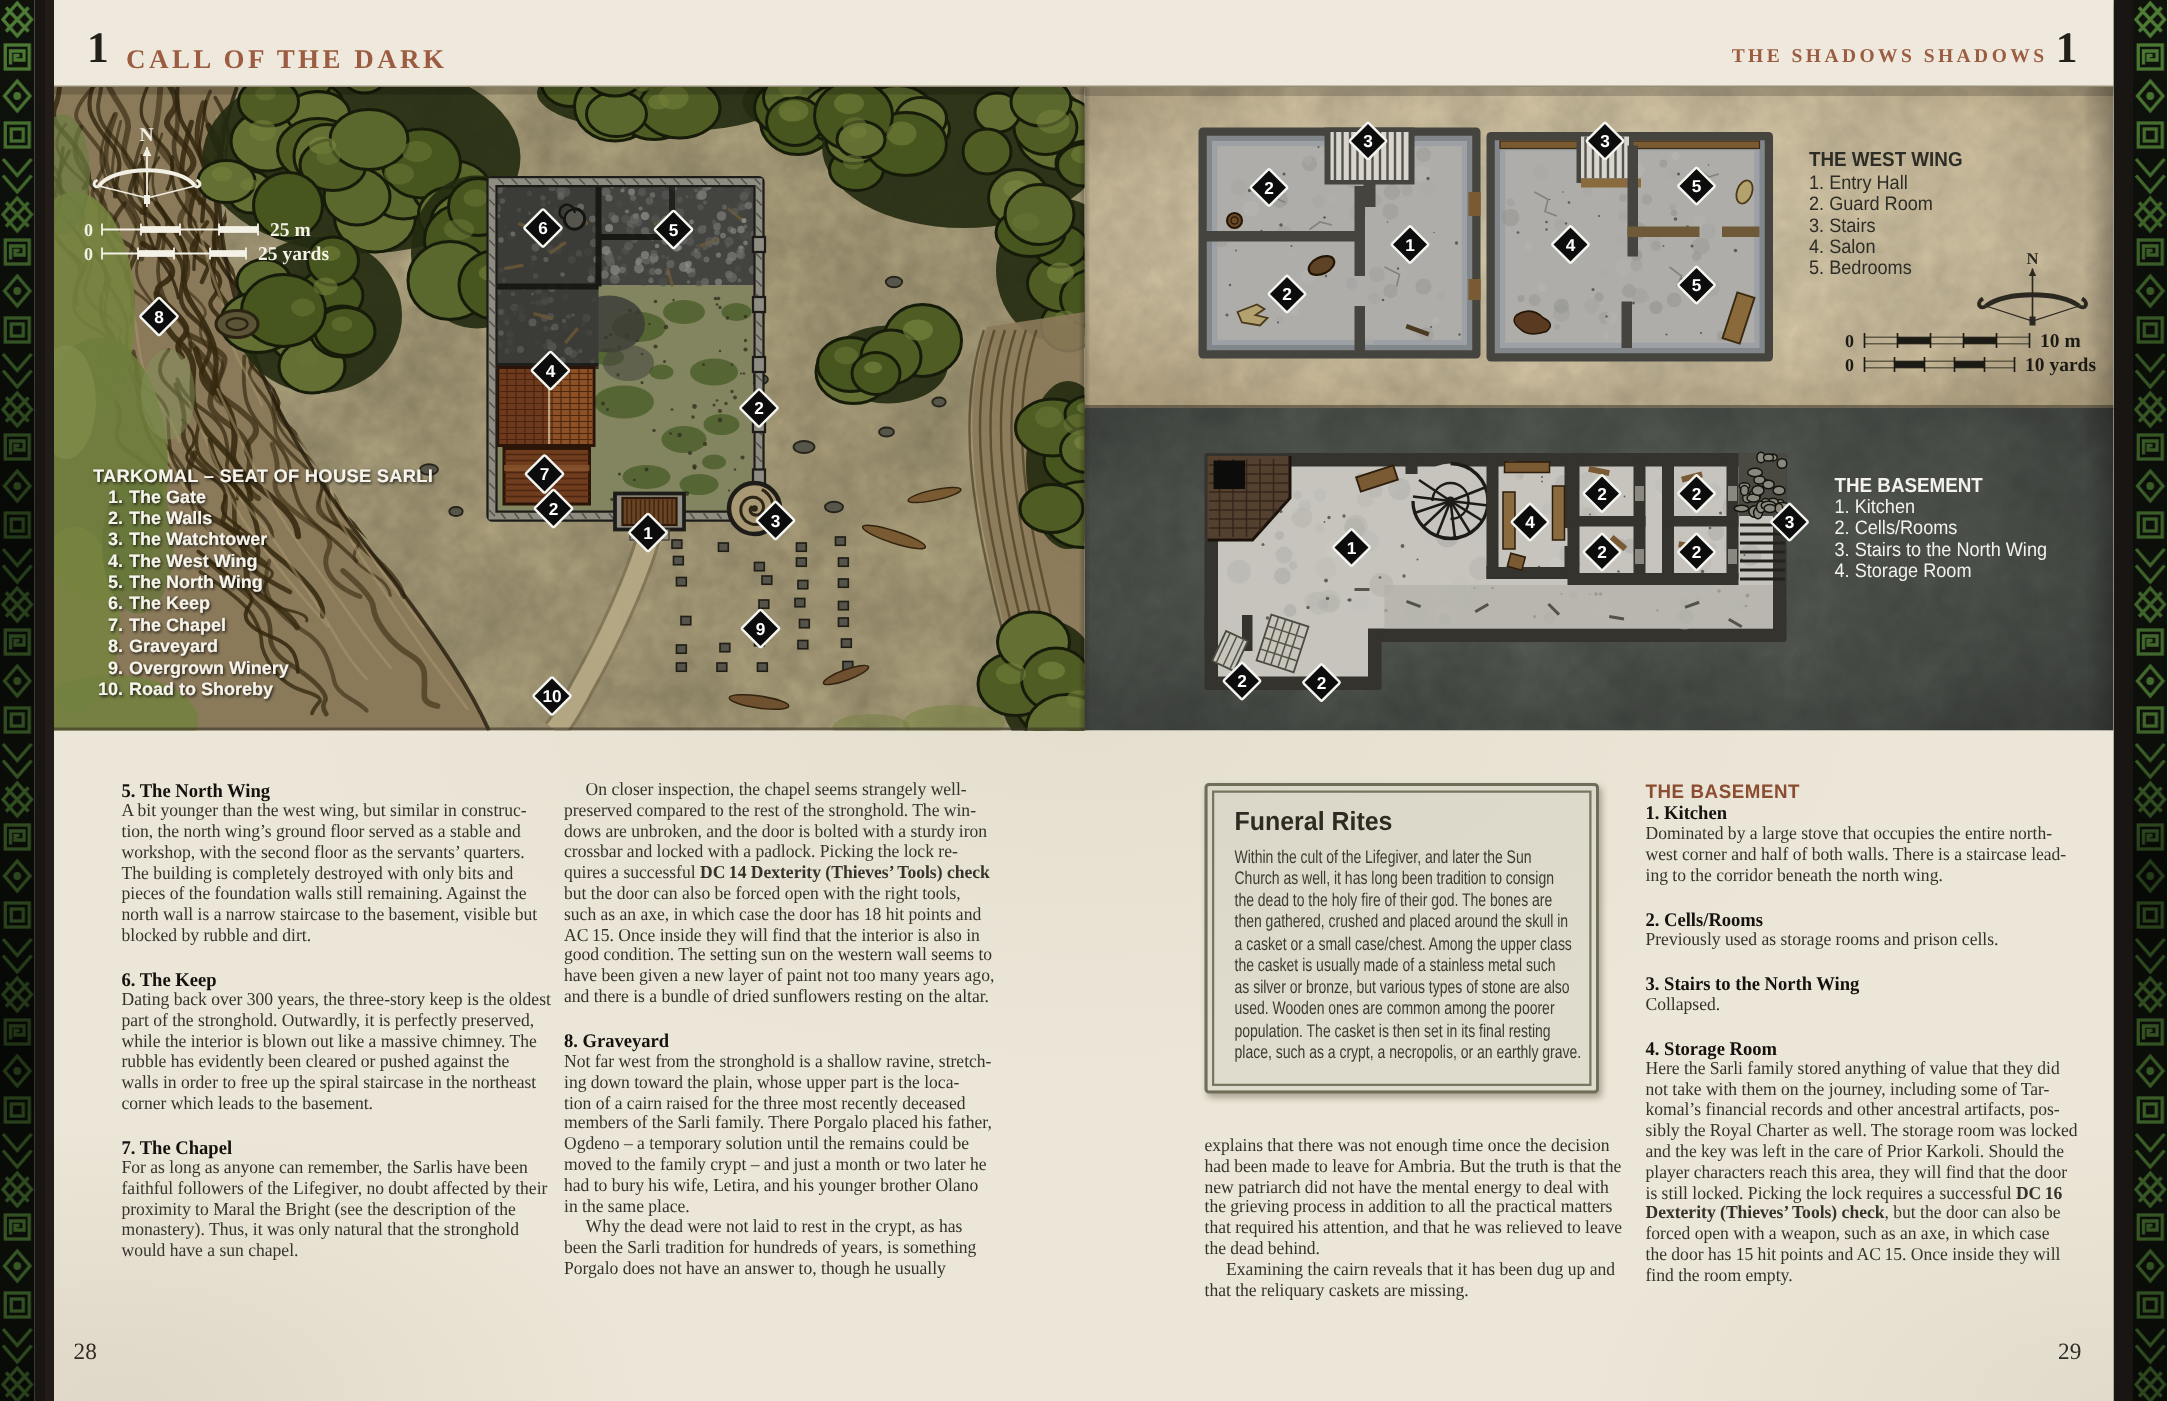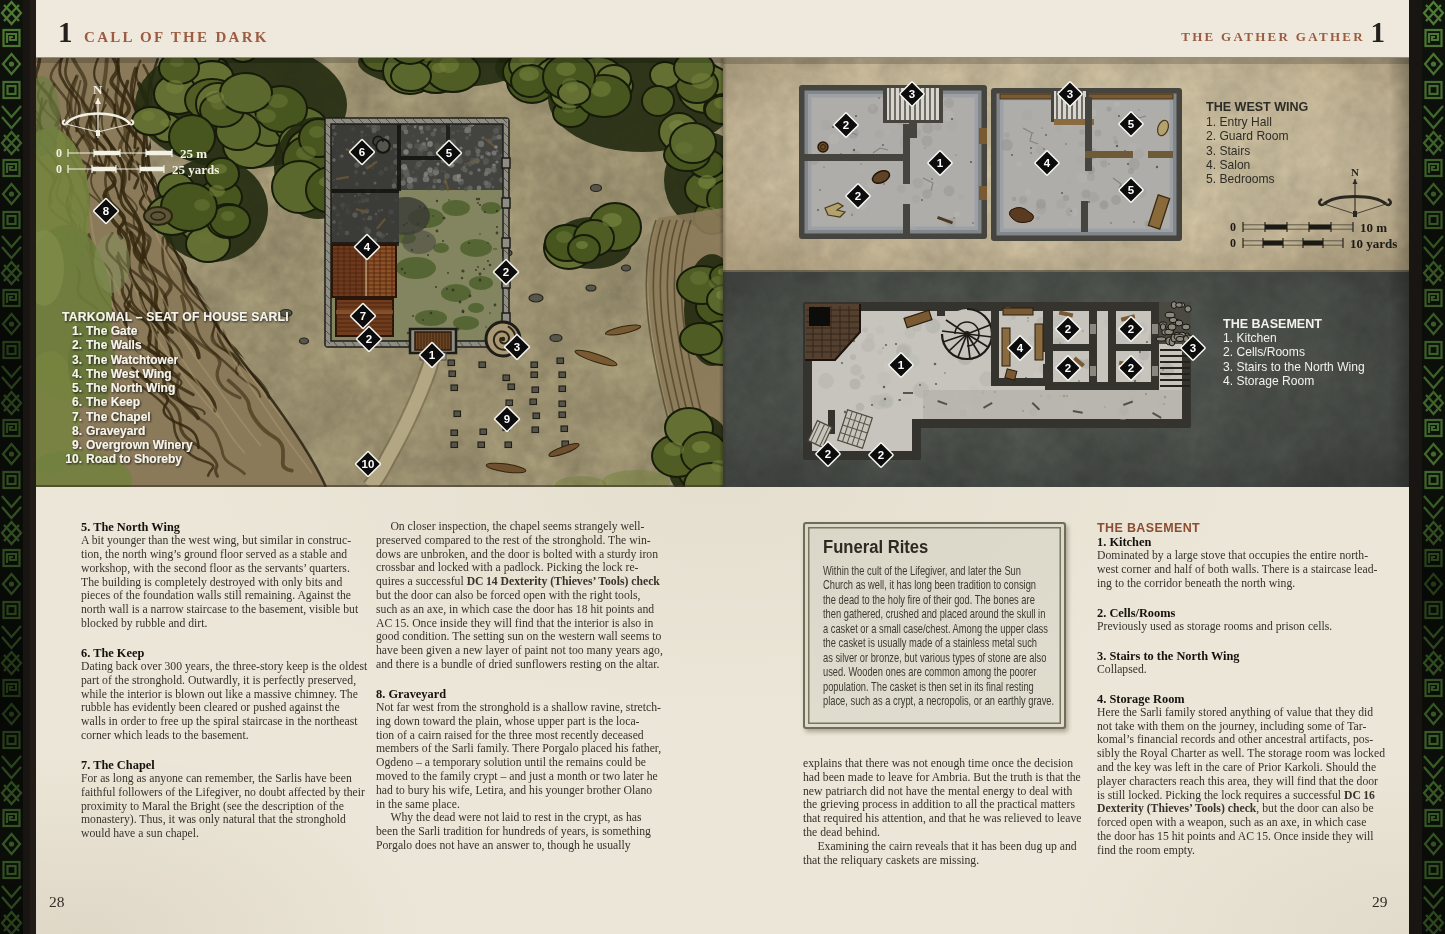--- a/index.html
+++ b/index.html
@@ -14,23 +14,23 @@
   .pgnum{position:absolute;font-family:"Liberation Serif",serif;font-size:15.5px;color:#2b2823;}
 </style>
 </head>
 <body>
 <div class="page">
 
 <div class="abs" style="left:36px;top:0;width:1373px;height:57px;background:#eee9dc;border-bottom:2px solid #968e78;box-shadow:0 2px 3px rgba(60,50,30,.4);"></div>
 
 <div class="abs serif" style="left:58px;top:16px;font-size:29px;font-weight:bold;color:#23201c;">1</div>
 
-<div class="abs serif" style="left:84px;top:29px;font-size:15px;font-weight:bold;letter-spacing:2.3px;color:#9b5c41;">CALL OF THE DARK</div>
-
-<div class="abs serif" style="right:80px;top:29px;font-size:13px;font-weight:bold;letter-spacing:2.3px;color:#9b5c41;">THE GATHER GATHER</div>
+<div class="abs serif" style="left:84px;top:29px;font-size:18px;font-weight:bold;letter-spacing:2.3px;color:#9b5c41;">CALL OF THE DARK</div>
+
+<div class="abs serif" style="right:80px;top:29px;font-size:13px;font-weight:bold;letter-spacing:2.3px;color:#9b5c41;">THE SHADOWS SHADOWS</div>
 <div class="abs serif" style="right:60px;top:16px;font-size:29px;font-weight:bold;color:#23201c;">1</div>
 
 <div class="col" style="left:81px;top:520px;">
 <h4>5. The North Wing</h4>
 <p>A bit younger than the west wing, but similar in construc-<br>
 tion, the north wing’s ground floor served as a stable and<br>
 workshop, with the second floor as the servants’ quarters.<br>
 The building is completely destroyed with only bits and<br>
 pieces of the foundation walls still remaining. Against the<br>
 north wall is a narrow staircase to the basement, visible but<br>

